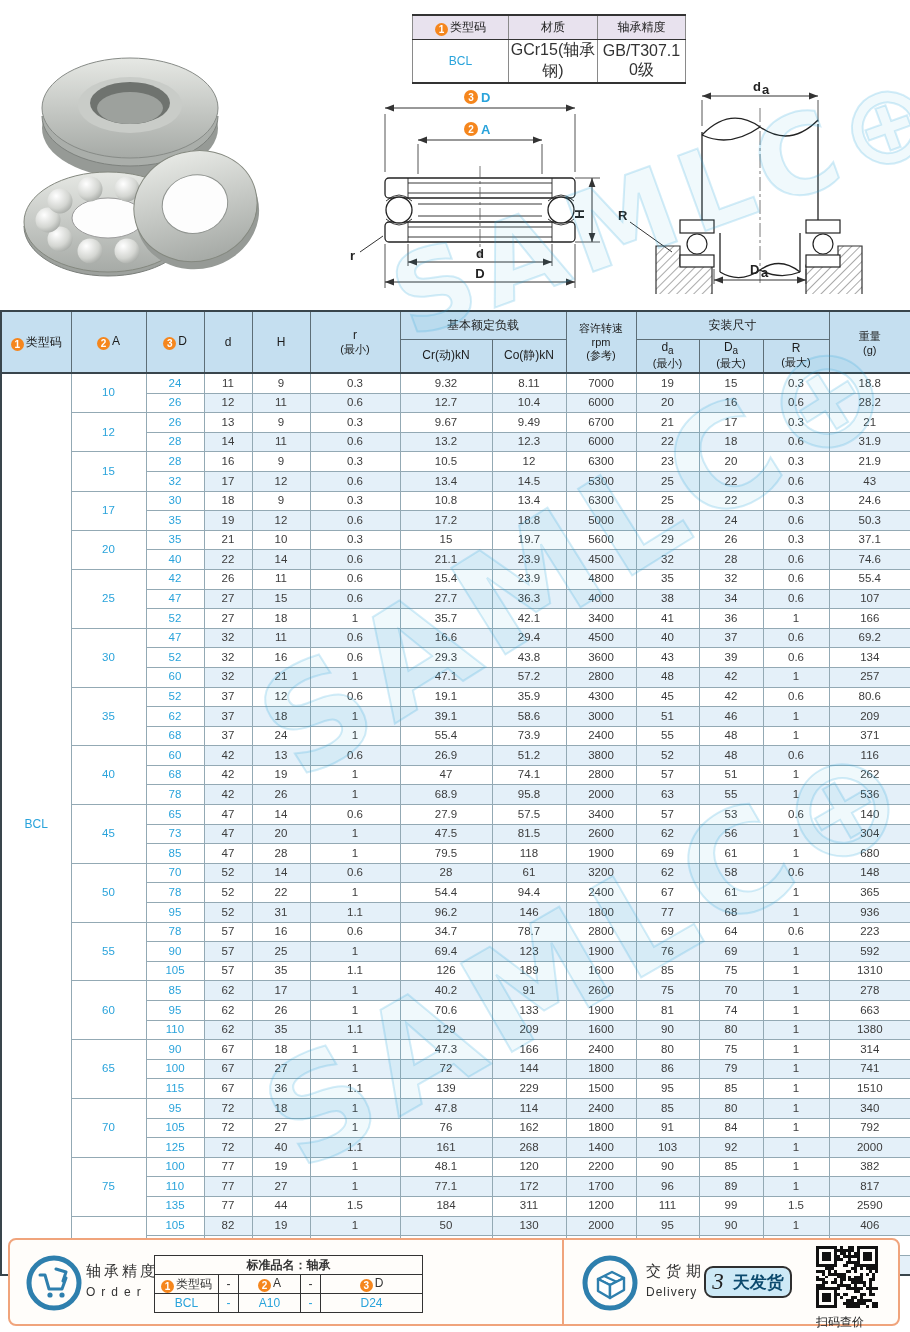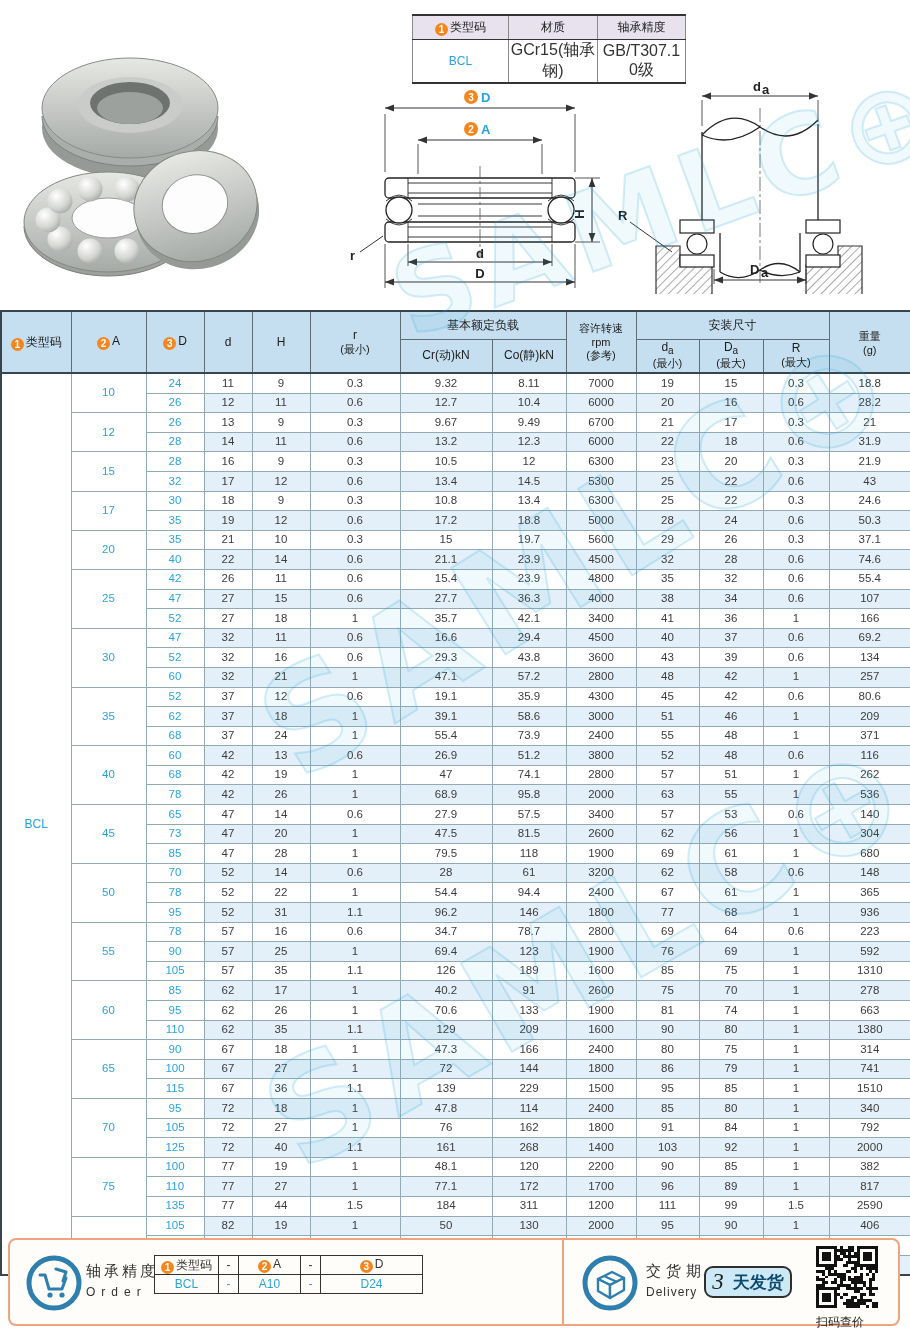--- a/index.html
+++ b/index.html
@@ -924,20 +924,23 @@
 
     <table class="order-table">
       <colgroup>
           <col style="width:64px">
           <col style="width:20px">
           <col style="width:62px">
           <col style="width:20px">
           <col style="width:102px">
         </colgroup>
       <tbody>
+          <tr>
+            <th colspan="5">标准品名：轴承</th>
+          </tr>
       <tr class="hrow">
         <th><span class="badge">1</span><span>类型码</span></th>
         <th>-</th>
         <th><span class="badge">2</span><span>A</span></th>
         <th>-</th>
         <th><span class="badge">3</span><span>D</span></th>
       </tr>
       <tr>
         <td>BCL</td>
         <td>-</td>

